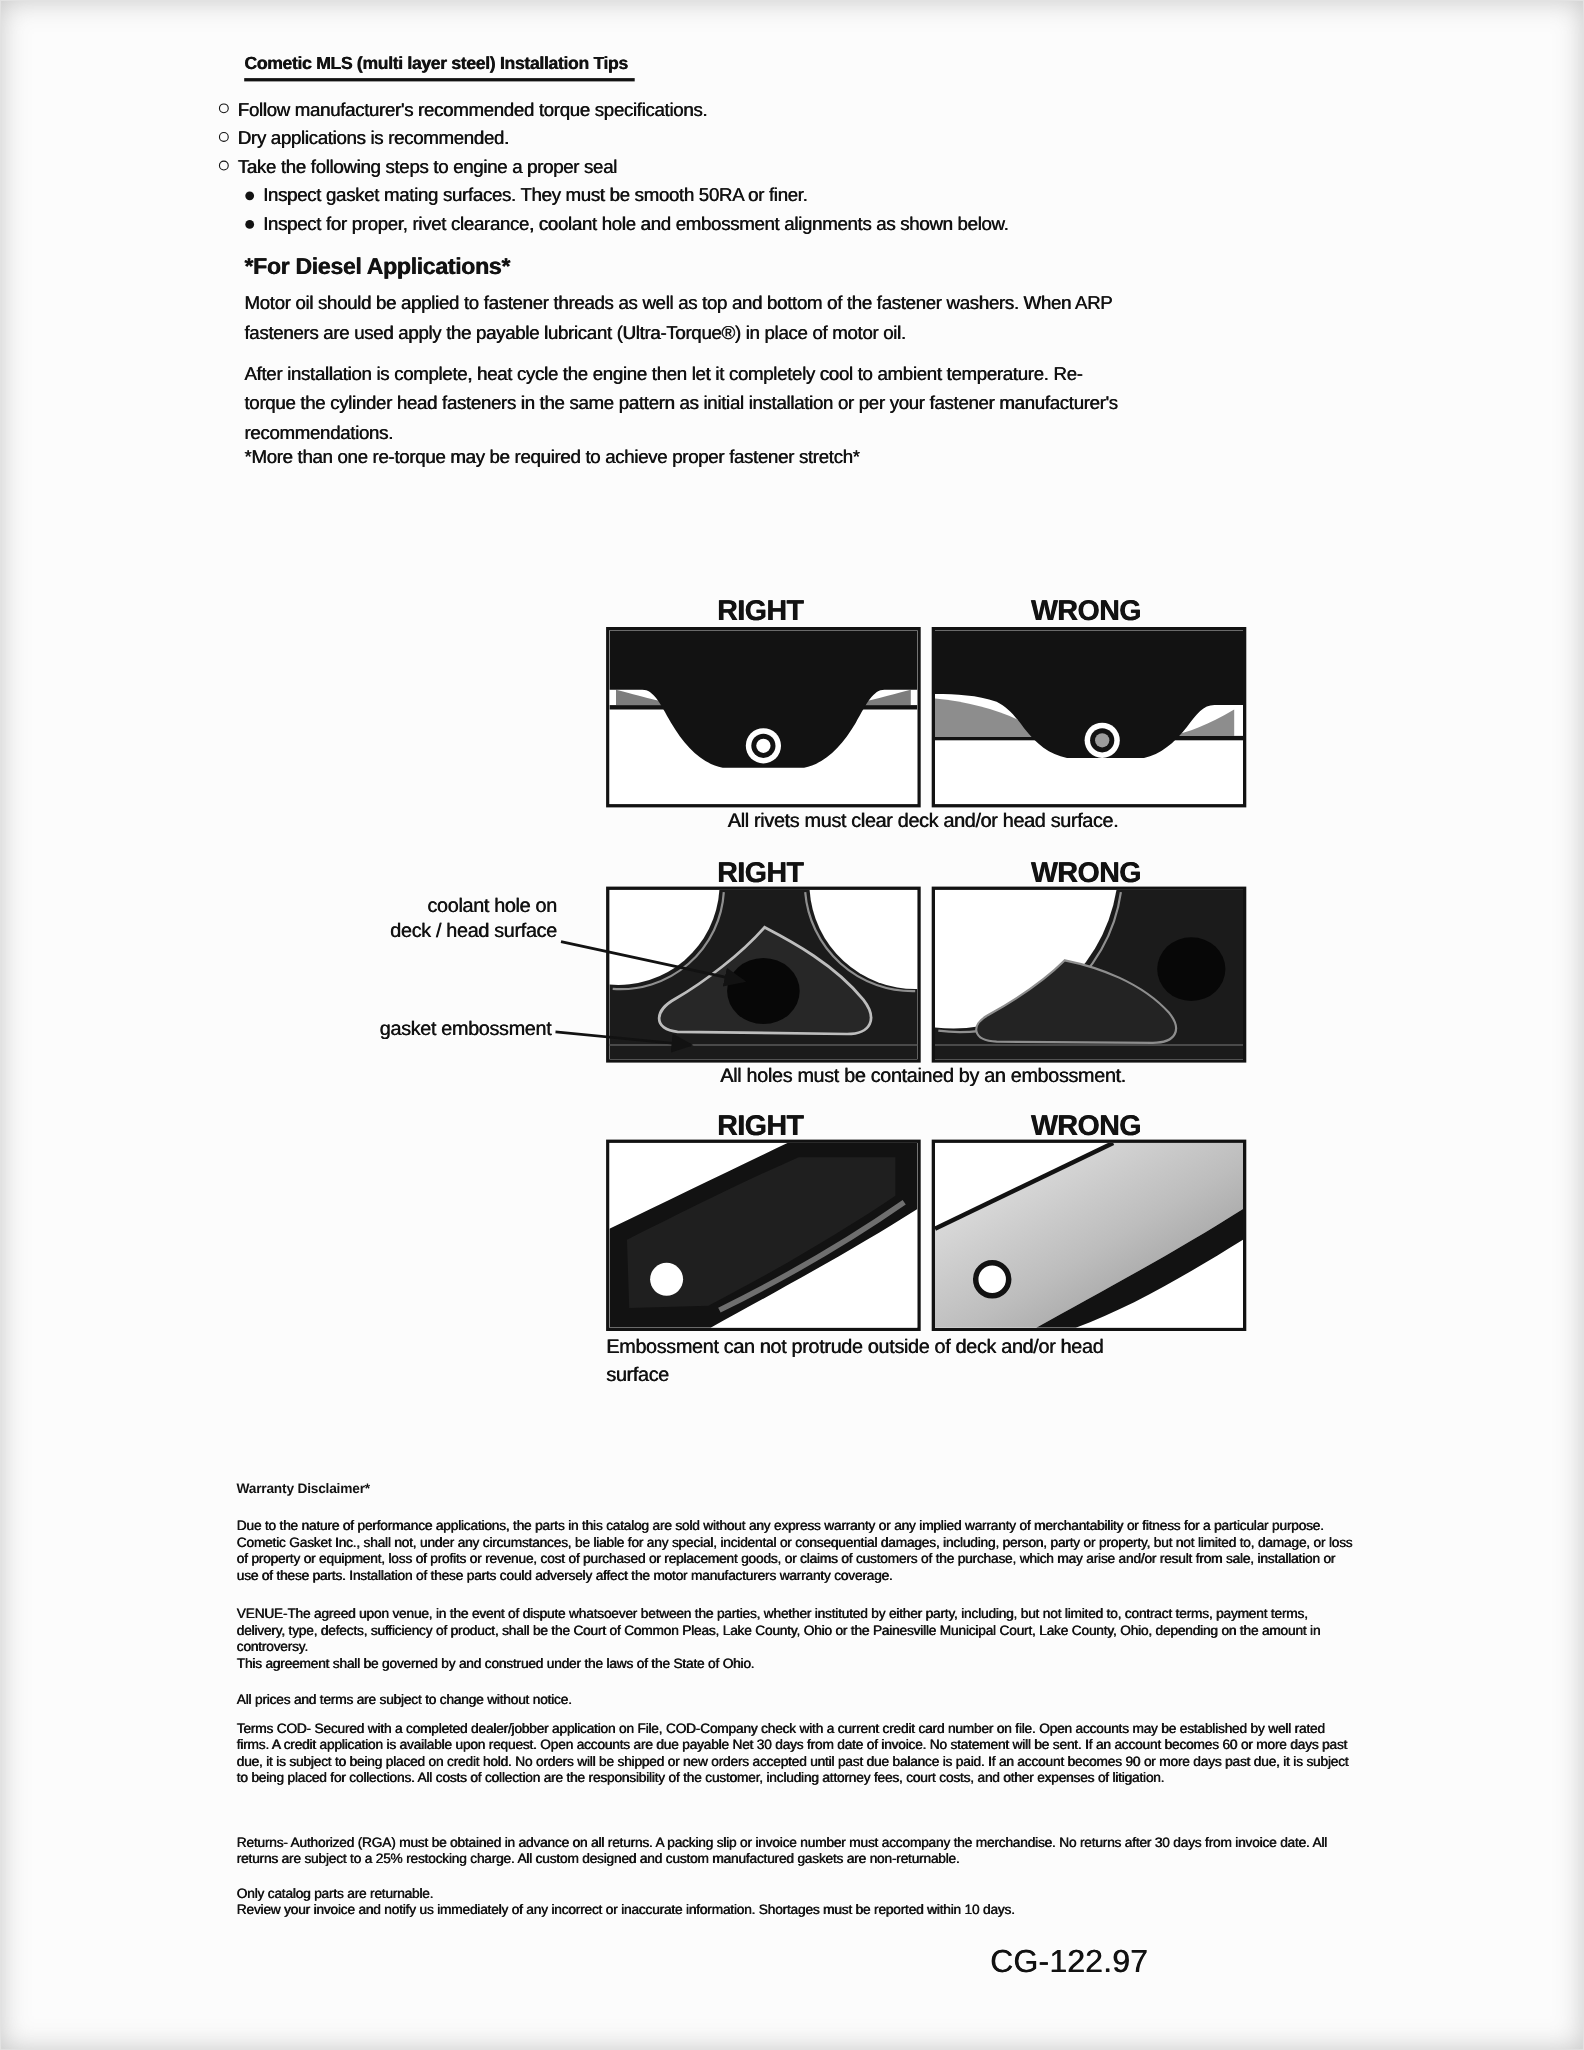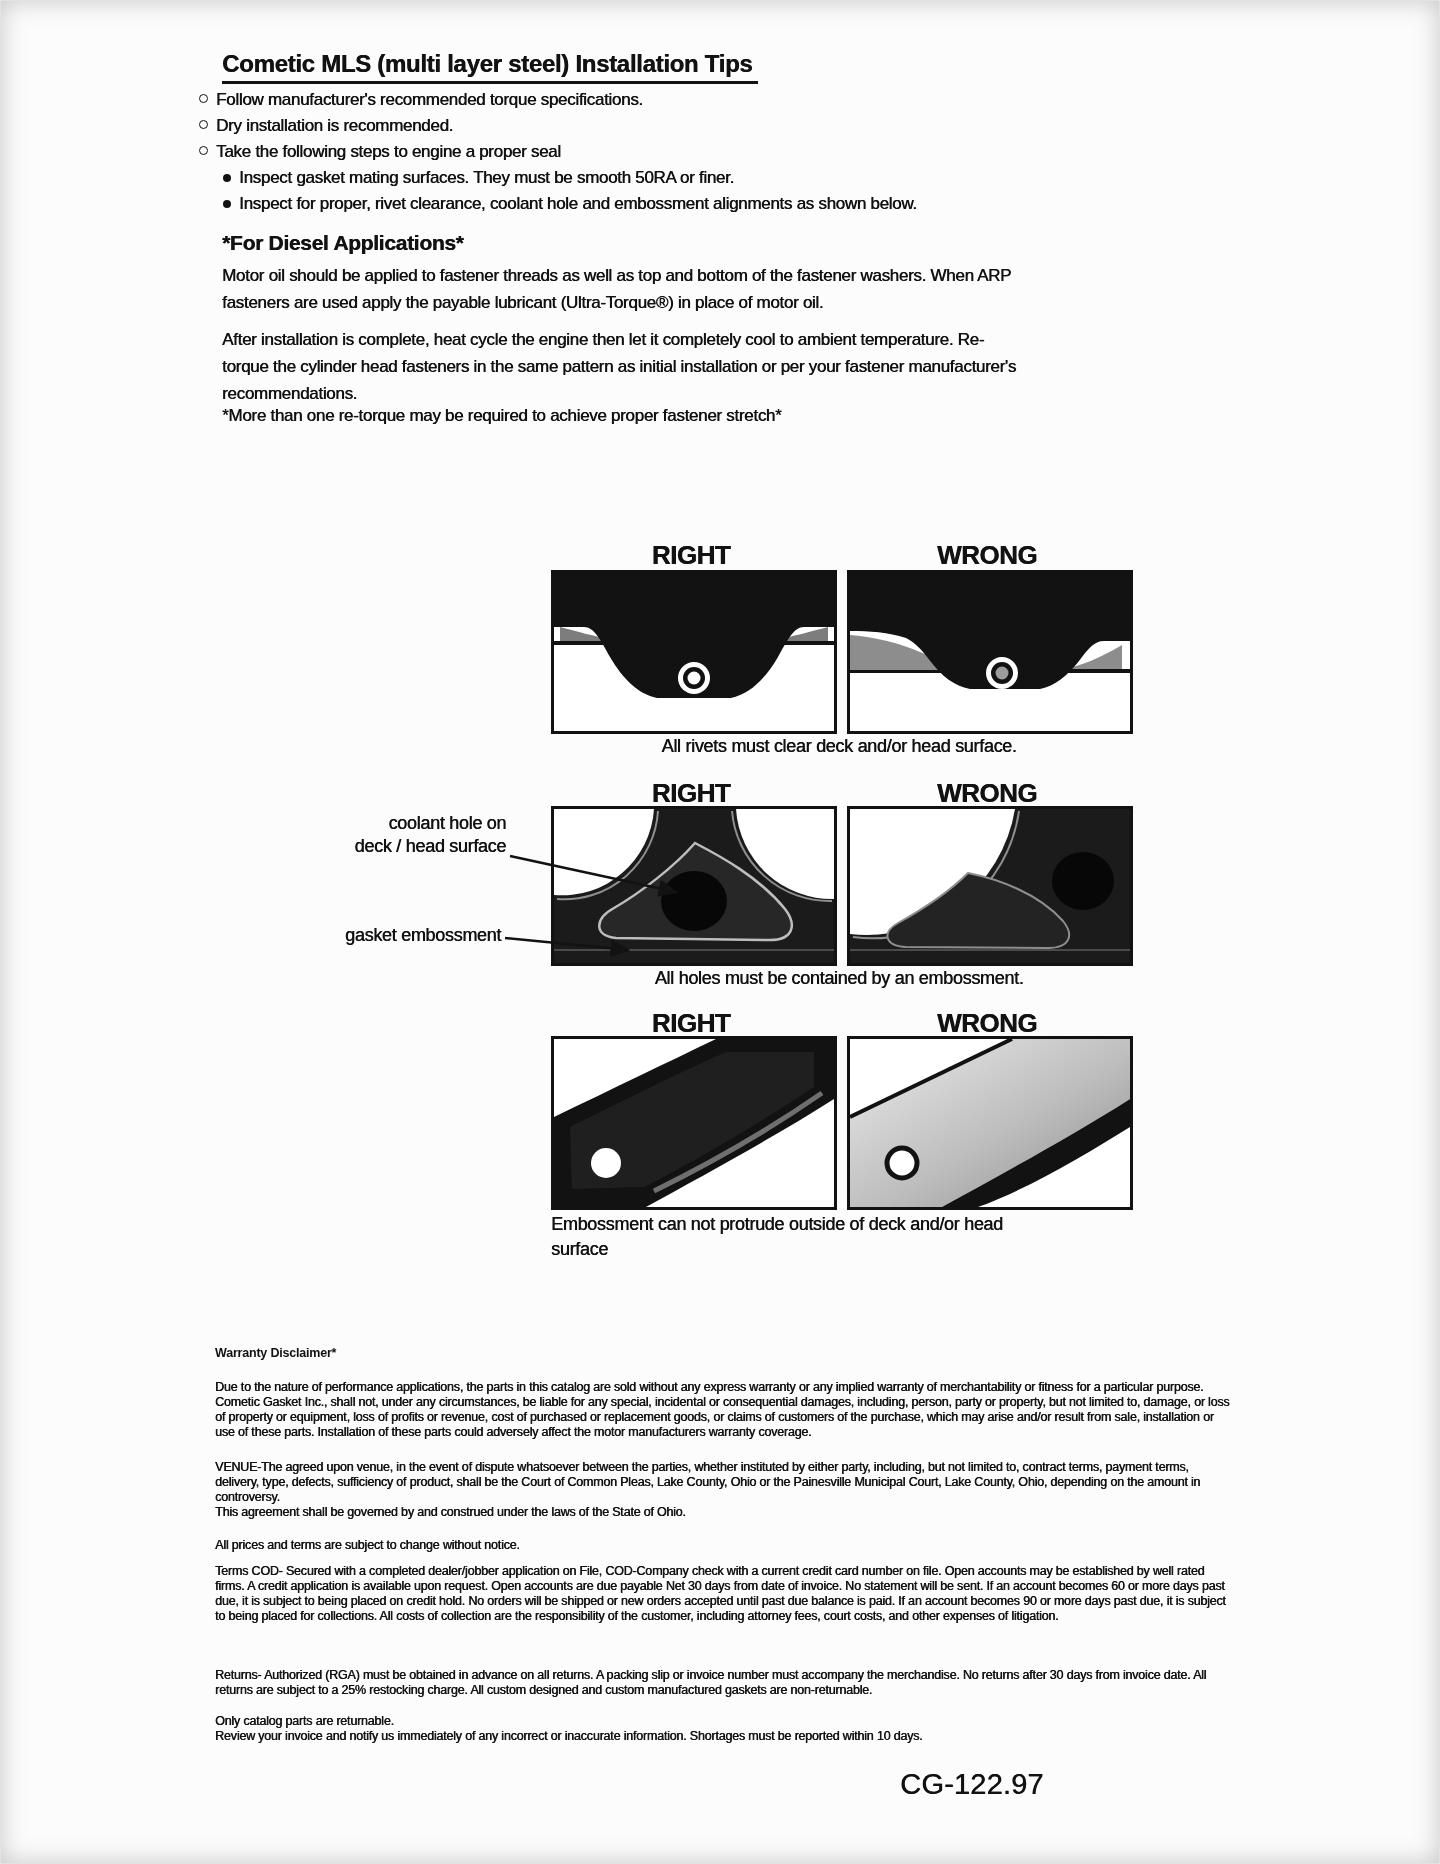--- a/index.html
+++ b/index.html
@@ -6,21 +6,21 @@
   .page{
     position:relative;width:1440px;height:1864px;margin:0 auto;
     background:#fcfcfc;color:#121212;
     font-family:"Liberation Sans", sans-serif;
     box-shadow:inset 0 0 0 1px #e2e2e2, inset 0 0 26px rgba(90,90,90,.35);
     overflow:hidden;
   }
   .thick{text-shadow:0.5px 0 0 currentColor;}
   .abs{position:absolute;}
   .title{
-    left:222px;top:50px;font-size:24px;font-weight:bold;letter-spacing:-0.3px;
+    left:222px;top:50px;font-size:16px;font-weight:bold;letter-spacing:-0.3px;
     border-bottom:3px solid #121212;padding-bottom:3px;padding-right:6px;
   }
   .bullets{left:199px;top:90px;width:830px;font-size:17px;letter-spacing:-0.3px;text-align:right;}
   .bullet-line{display:flex;align-items:baseline;height:26px;}
   .bullet-line.sub{margin-left:24px;}
   .ring{width:7px;height:7px;border:1.7px solid #121212;border-radius:50%;
         flex:0 0 auto;margin-right:8px;transform:translateY(-2px);}
   .dot{width:8px;height:8px;background:#121212;border-radius:50%;
        flex:0 0 auto;margin-right:8px;transform:translateY(-1px);}
   .h2{left:222px;top:231px;font-size:21px;font-weight:bold;letter-spacing:-0.3px;}
@@ -46,21 +46,21 @@
 
   <div class="abs title thick">Cometic MLS (multi layer steel) Installation Tips</div>
 
   <div class="abs bullets">
     <div class="bullet-line thick">
       <span class="ring"></span>
       <span>Follow manufacturer's recommended torque specifications.</span>
     </div>
     <div class="bullet-line thick">
       <span class="ring"></span>
-      <span>Dry installation is recommended.</span>
+      <span>Dry applications is recommended.</span>
     </div>
     <div class="bullet-line thick">
       <span class="ring"></span>
       <span>Take the following steps to engine a proper seal</span>
     </div>
     <div class="bullet-line sub thick">
       <span class="dot"></span>
       <span>Inspect gasket mating surfaces.  They must be smooth 50RA or finer.</span>
     </div>
     <div class="bullet-line sub thick">

